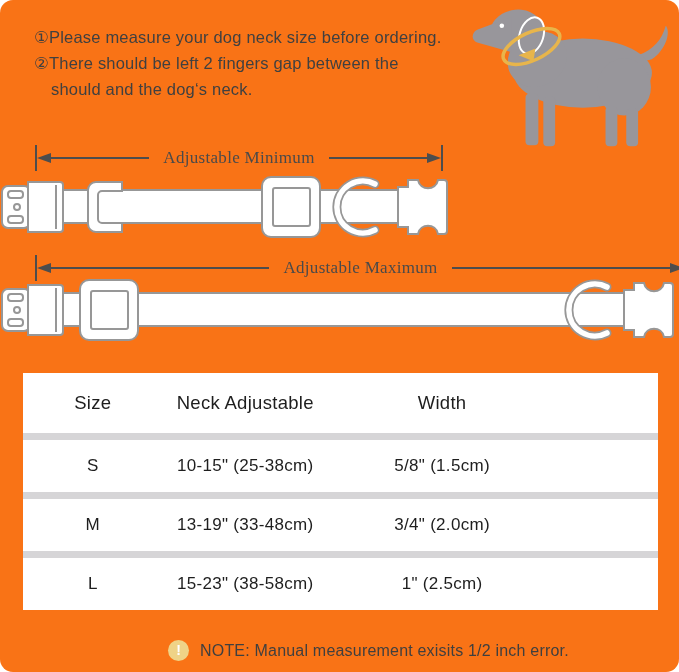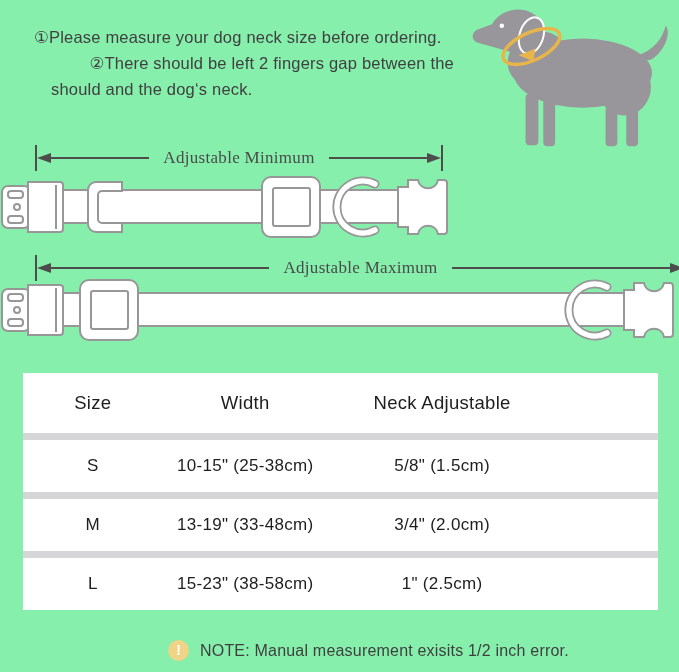--- a/index.html
+++ b/index.html
@@ -1,23 +1,23 @@
 <!DOCTYPE html>
 <html><head>
 <meta charset="utf-8">
 <style>
   html,body{margin:0;padding:0;background:#fff;}
   #stage{
-    position:relative;width:679px;height:672px;background:#86efac;overflow:hidden;
-    font-family:"Liberation Sans","DejaVu Sans",sans-serif;color:#3d3d3d;
+    position:relative;width:679px;height:672px;background:#f97316;overflow:hidden;
+    font-family:"Liberation Sans","DejaVu Sans",sans-serif;color:#3d3d3d;border-radius:13px;
   }
   
   .instructions{position:absolute;left:34px;top:24px;width:420px;
     font-size:16.5px;line-height:26px;color:#404040;letter-spacing:.2px;}
-  .instr-line2-wrap{display:block;text-align:right;}
+  .instr-line2-wrap{display:block;}
   .instr-indent{display:block;padding-left:17px;}
   
   .dog-wrap{position:absolute;left:455px;top:0;width:224px;height:158px;}
   
   .dim-row{position:absolute;display:flex;align-items:center;height:26px;}
   .dim-row .endbar{width:2px;height:26px;background:#4d4d4d;flex:0 0 auto;}
   .dim-row .dline{flex:1 1 auto;height:0;border-top:2px solid #4d4d4d;}
   .dim-row .ah{width:0;height:0;flex:0 0 auto;
     border-top:5px solid transparent;border-bottom:5px solid transparent;}
   .dim-row .ah.left{border-right:14px solid #4d4d4d;}
@@ -151,22 +151,22 @@
       </g>
       <g transform="translate(624,0)">
         <path d="M0,18 h10 v-7 h10 c2,11 18,11 20,0 h6 a3,3 0 0 1 3,3 v48 a3,3 0 0 1 -3,3 h-6 c-2,-11 -18,-11 -20,0 h-10 v-7 h-10 z"></path>
       </g>
     </g>
   </svg>
 
   <div class="size-table">
     <div class="trow header">
       <div class="tcell">Size</div>
+      <div class="tcell">Neck Adjustable</div>
       <div class="tcell">Width</div>
-      <div class="tcell">Neck Adjustable</div>
     </div>
     <div class="trow data">
       <div class="tcell">S</div>
       <div class="tcell">10-15" (25-38cm)</div>
       <div class="tcell">5/8" (1.5cm)</div>
     </div>
     <div class="trow data">
       <div class="tcell">M</div>
       <div class="tcell">13-19" (33-48cm)</div>
       <div class="tcell">3/4" (2.0cm)</div>

